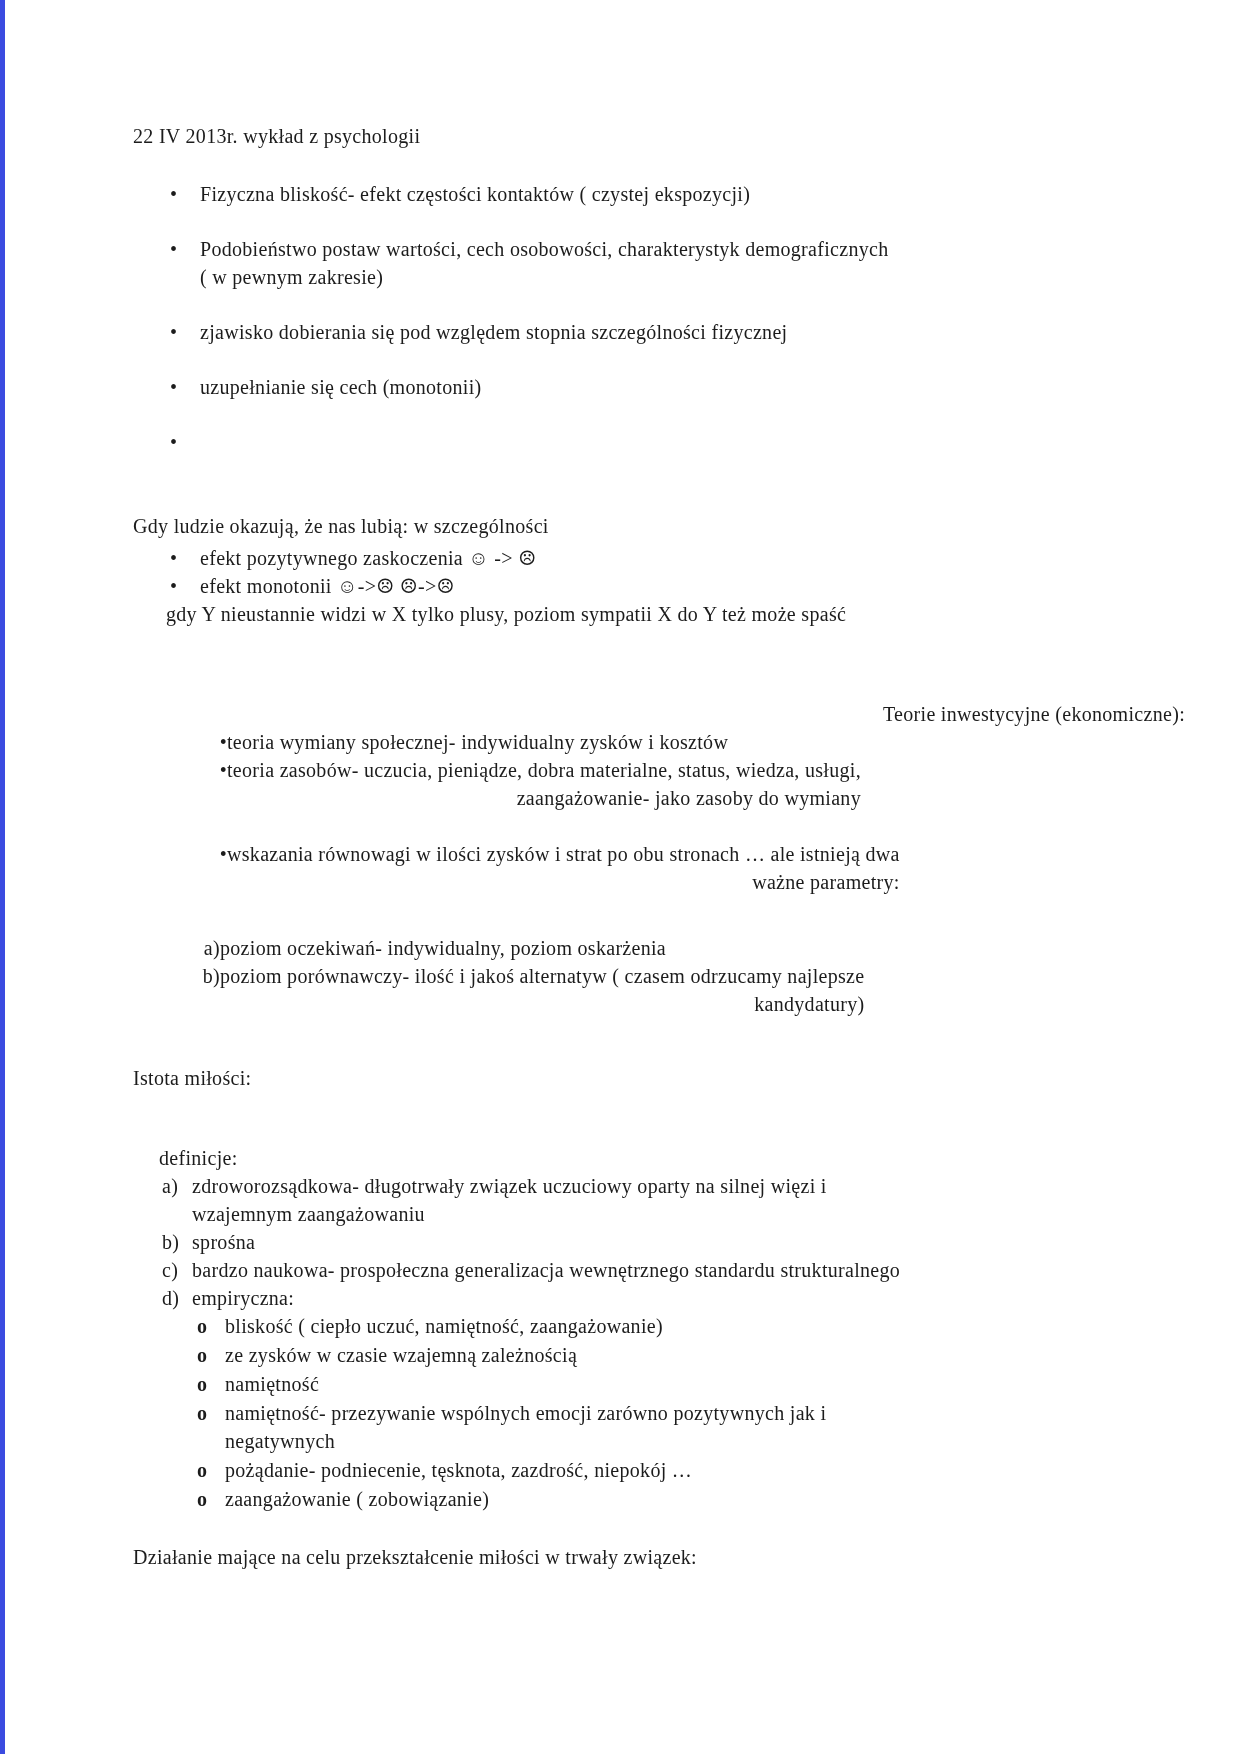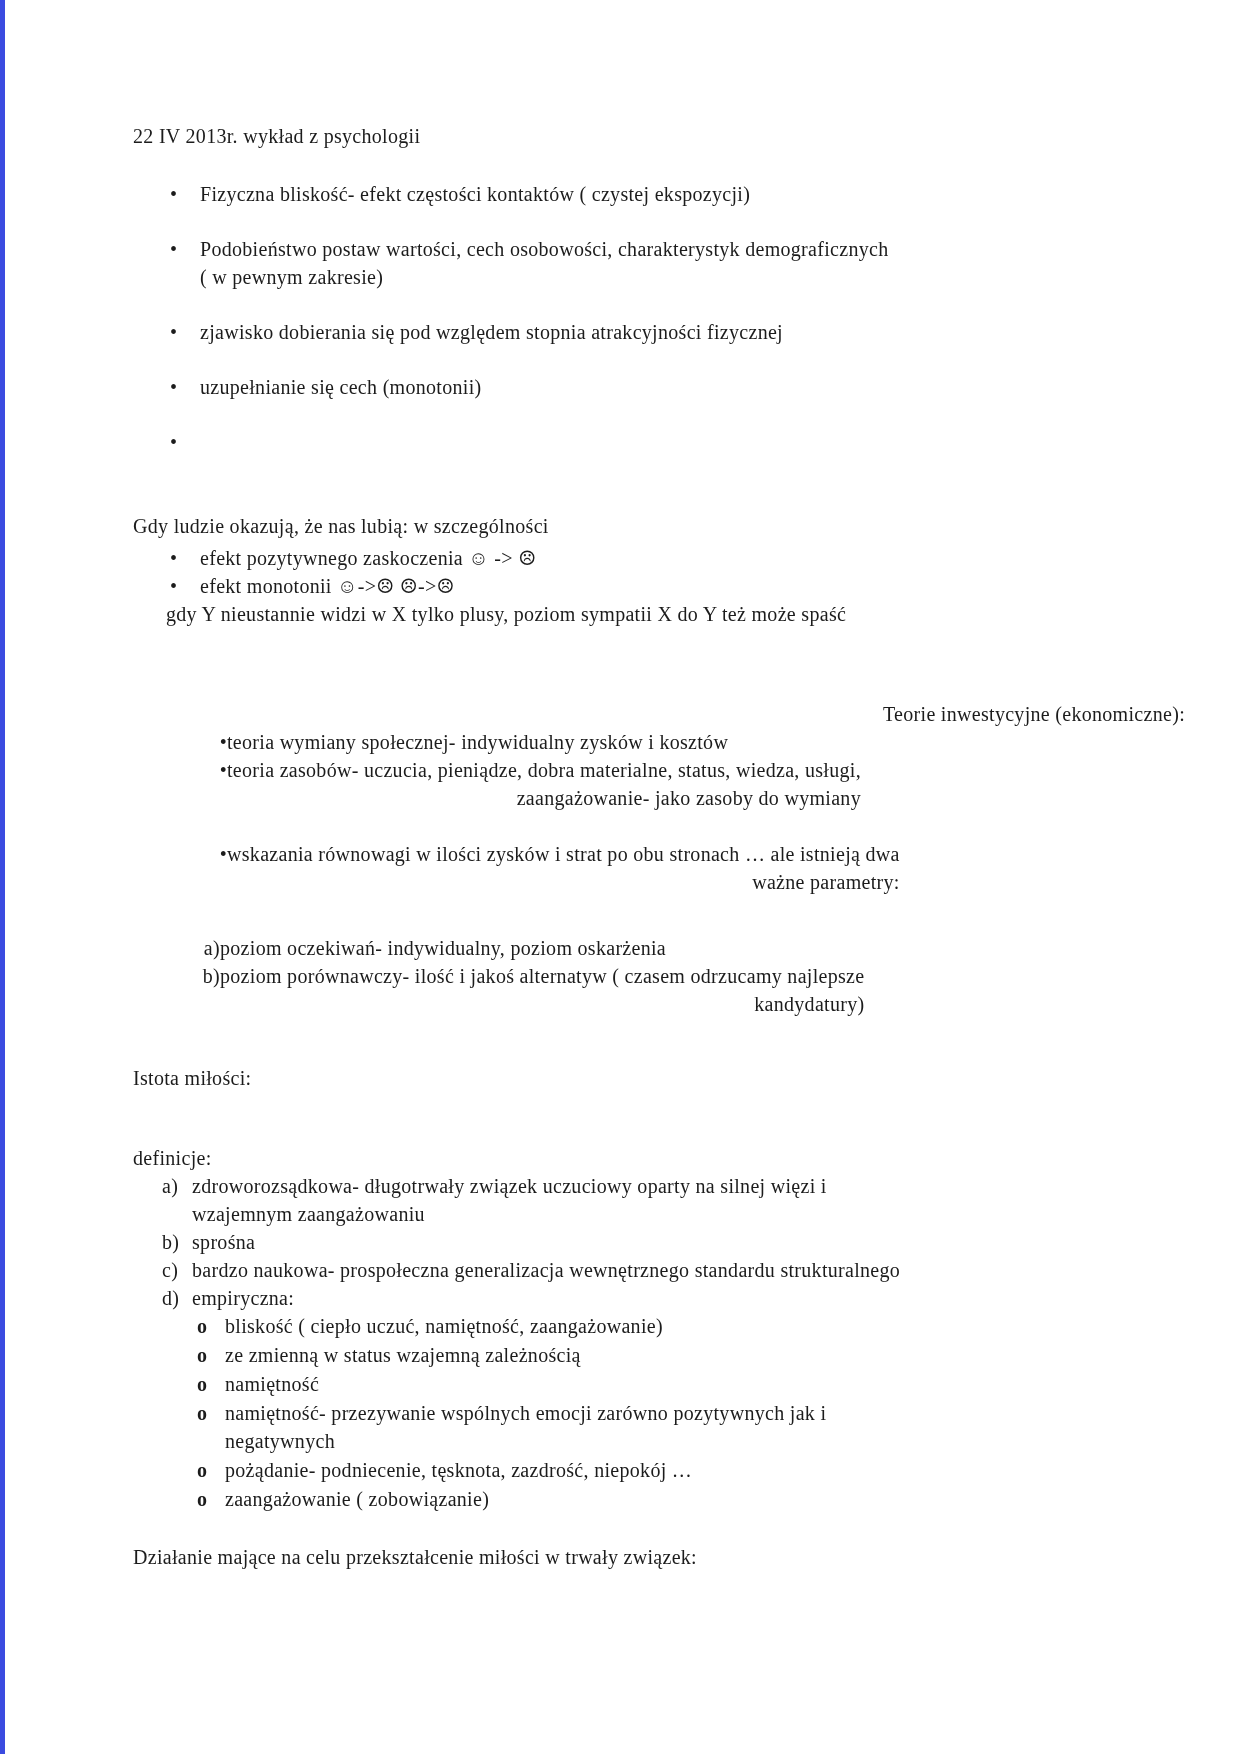--- a/index.html
+++ b/index.html
@@ -49,21 +49,21 @@
   .liking-bullets { margin-left: 37px; margin-top: 4px; }
   .liking-note { margin-left: 33px; }
 
   .invest { margin-top: 72px; text-align: right; }
   .invest-heading { margin-left: 33px; }
   .invest-bullets { margin-left: 64px; }
   .invest-bullets > .li.gap-above { margin-top: 28px; }
   .invest-lettered { margin-left: 57px; margin-top: 38px; }
 
   .love-heading { margin-top: 46px; }
-  .def-heading { margin-top: 52px; }
+  .def-heading { margin-top: 52px; margin-left: 26px; }
   .def-lettered { margin-left: 29px; }
   .o-list { margin-left: 64px; }
   .o-list > .li { margin-bottom: 1px; }
 
   .closing { margin-top: 30px; }
 </style>
 </head>
 <body>
 
 <div class="accent-bar" style="background: rgb(59, 75, 224);"></div>
@@ -77,21 +77,21 @@
       <span class="marker">•</span>
       <span class="txt">Fizyczna bliskość- efekt częstości kontaktów ( czystej ekspozycji)</span>
     </li>
     <li class="li">
       <span class="marker">•</span>
       <span class="txt">Podobieństwo postaw wartości, cech osobowości, charakterystyk demograficznych
 ( w pewnym zakresie)</span>
     </li>
     <li class="li">
       <span class="marker">•</span>
-      <span class="txt">zjawisko dobierania się pod względem stopnia atrakcyjności fizycznej</span>
+      <span class="txt">zjawisko dobierania się pod względem stopnia szczególności fizycznej</span>
     </li>
     <li class="li">
       <span class="marker">•</span>
       <span class="txt">uzupełnianie się cech (monotonii)</span>
     </li>
     <li class="li">
       <span class="marker">•</span>
     </li>
   </ul>
 
@@ -164,21 +164,21 @@
         <span class="txt">empiryczna:</span>
       </li>
     </ol>
     <ul class="o-list">
       <li class="li">
         <span class="marker-o">o</span>
         <span class="txt">bliskość ( ciepło uczuć, namiętność, zaangażowanie)</span>
       </li>
       <li class="li">
         <span class="marker-o">o</span>
-        <span class="txt">ze zmienną w status wzajemną zależnością</span>
+        <span class="txt">ze zysków w czasie wzajemną zależnością</span>
       </li>
       <li class="li">
         <span class="marker-o">o</span>
         <span class="txt">namiętność</span>
       </li>
       <li class="li">
         <span class="marker-o">o</span>
         <span class="txt">namiętność- przezywanie wspólnych emocji zarówno pozytywnych jak i
 negatywnych</span>
       </li>

